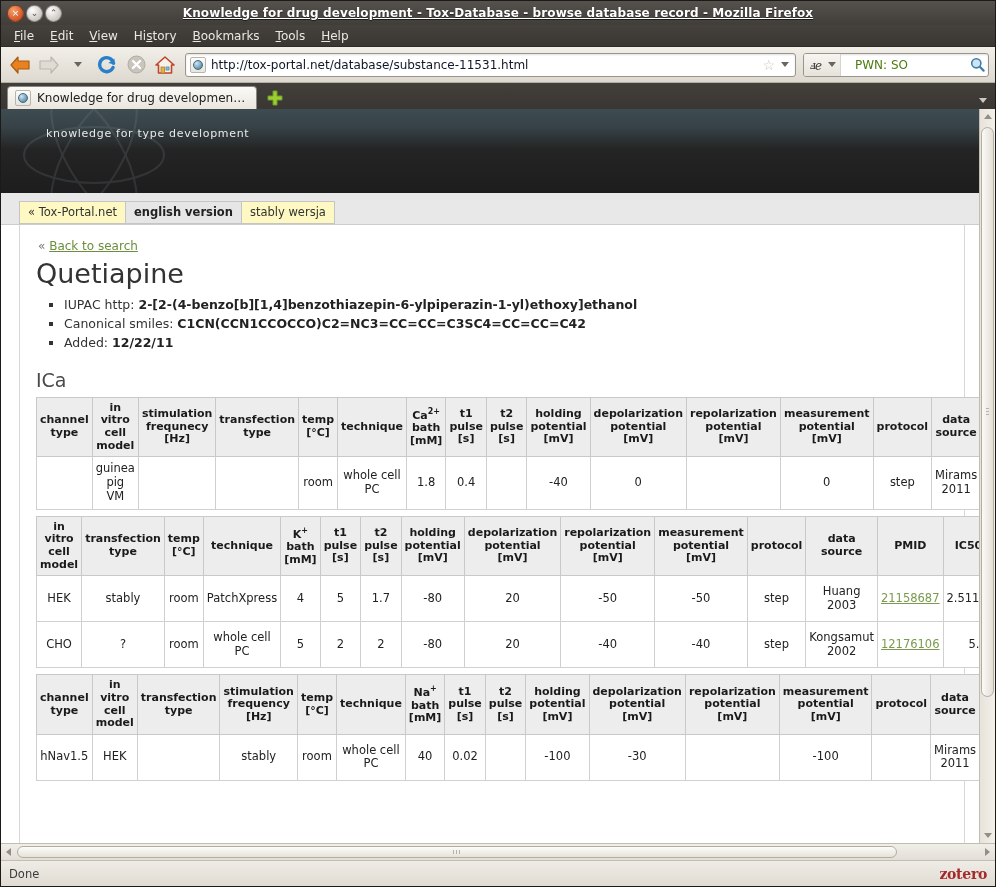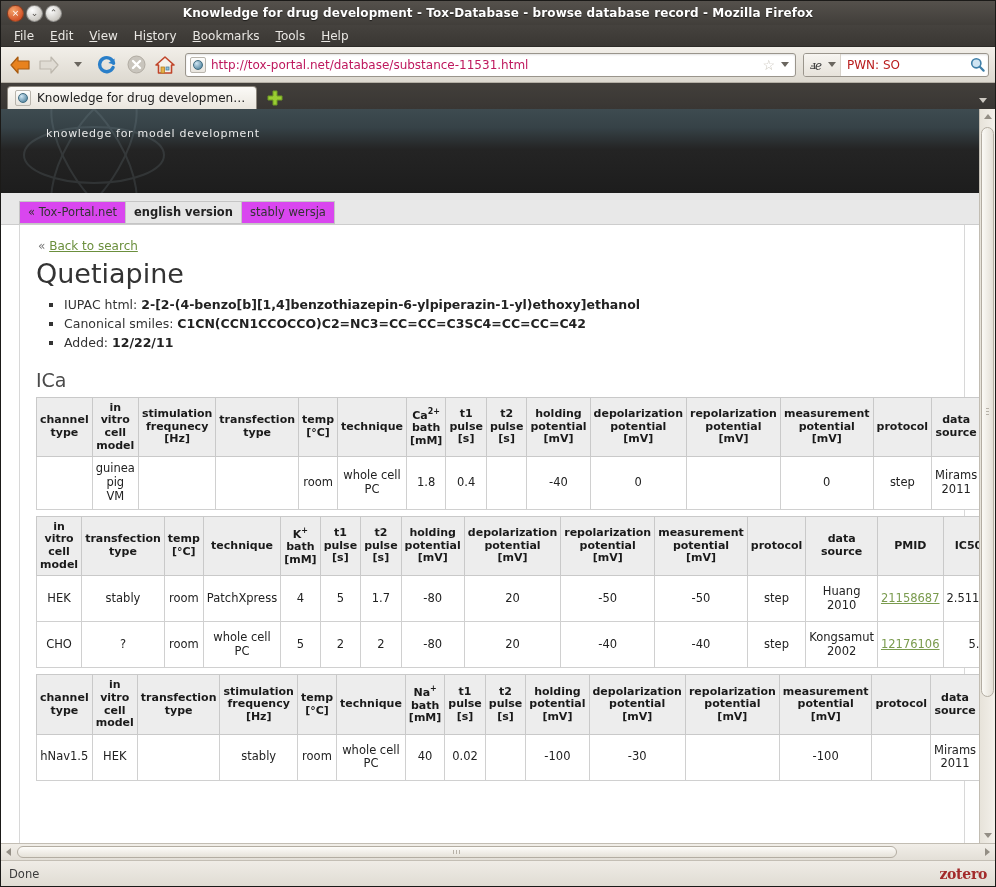--- a/index.html
+++ b/index.html
@@ -38,20 +38,21 @@
   .winbtn.close { background: radial-gradient(circle at 35% 30%, #f4a26a, #d4562a 70%); }
   .winbtn.min   { background: radial-gradient(circle at 35% 30%, #fdfdfd, #c8c5bf 75%); color:#55514c; }
   .winbtn.max   { background: radial-gradient(circle at 35% 30%, #fdfdfd, #c8c5bf 75%); color:#55514c; }
   #window-title {
     position: absolute; left: 0; right: 0;
     text-align: center;
     font-size: 12px; font-weight: bold; color: #ffffff;
     text-shadow: 0 1px 1px rgba(0,0,0,.6);
     pointer-events: none;
     letter-spacing: .1px;
+    text-decoration: underline;
   }
 
   
   #menubar {
     height: 22px; flex: 0 0 22px;
     display: flex; align-items: center;
     background: linear-gradient(to bottom, #45423e 0%, #3a3733 100%);
     padding-left: 5px;
     border-bottom: 1px solid #2d2b28;
   }
@@ -90,21 +91,21 @@
     border: 1px solid #9a958c;
     border-radius: 3px;
     display: flex; align-items: center;
     padding: 0 4px;
     margin: 0 4px;
     box-shadow: inset 0 1px 2px rgba(0,0,0,.12);
     min-width: 0;
   }
   #url-text {
     flex: 1 1 auto;
-    font-size: 12px; color: #be185d;
+    font-size: 12px; color: #0f172a;
     white-space: nowrap; overflow: hidden;
     padding-left: 5px;
   }
   .favicon-sq {
     width: 16px; height: 16px;
     border: 1px solid #b9b5ad; border-radius: 2px;
     background: linear-gradient(to bottom,#fdfdfc,#e8e5de);
     display: flex; align-items: center; justify-content: center;
     flex: 0 0 16px;
   }
@@ -128,22 +129,22 @@
   }
   #search-engine {
     display: flex; align-items: center; gap: 3px;
     padding: 0 4px 0 5px;
     border-right: 1px solid #d7d2ca;
     height: 100%;
     background: linear-gradient(to bottom,#f7f5f1,#e7e3db);
     border-radius: 2px 0 0 2px;
   }
   #search-placeholder {
-    flex: 1 1 auto; font-size: 12px; color: #b91c1c;
-    padding-left: 6px; white-space: nowrap; overflow: hidden;
+    flex: 1 1 auto; font-size: 12px; color: #4d7c0f;
+    padding-left: 14px; white-space: nowrap; overflow: hidden;
   }
 
   
   #tabbar {
     height: 26px; flex: 0 0 26px;
     background: linear-gradient(to bottom, #423f3b 0%, #393633 100%);
     display: flex; align-items: flex-end;
     padding-left: 6px;
     position: relative;
   }
@@ -227,21 +228,21 @@
   #langstrip {
     background: #e8e8e8;
     padding: 8px 0 0 18px;
     border-bottom: 1px solid #cdcdcd;
     height: 32px;
   }
   .langtab {
     display: inline-block;
     font-size: 11.5px; color: #333;
     border: 1px solid #c5c5c5;
-    background: #d946ef;
+    background: #fef9c3;
     padding: 3px 8px 4px 8px;
     margin-right: -1px;
     vertical-align: bottom;
   }
   .langtab.active {
     background: #e6e6e6;
     font-weight: bold;
     color: #222;
   }
 
@@ -490,39 +491,39 @@
 
         <div id="site-header">
           <svg id="atom-deco" width="200" height="120" viewBox="0 0 200 120">
             <g fill="none" stroke="#8fa3ab" stroke-width="2">
               <ellipse cx="85" cy="60" rx="70" ry="28"></ellipse>
               <ellipse cx="85" cy="60" rx="70" ry="28" transform="rotate(60 85 60)"></ellipse>
               <ellipse cx="85" cy="60" rx="70" ry="28" transform="rotate(120 85 60)"></ellipse>
             </g>
           </svg>
           <div id="logo-wrap">
-            <div id="logo-sub">knowledge for model development</div>
+            <div id="logo-sub">knowledge for type development</div>
           </div>
 
         </div>
 
         <div id="langstrip">
           <span class="langtab">« Tox-Portal.net</span><span class="langtab active">english version</span><span class="langtab">stably wersja</span>
         </div>
 
         <div id="content-card">
           <div id="backlink-row">
             <span>«</span>
             <a href="#" id="backlink">Back to search</a>
           </div>
 
           <h1 id="drug-title">Quetiapine</h1>
 
           <ul class="facts" id="facts-list">
-              <li><span>IUPAC html: </span><b>2-[2-(4-benzo[b][1,4]benzothiazepin-6-ylpiperazin-1-yl)ethoxy]ethanol</b></li>
+              <li><span>IUPAC http: </span><b>2-[2-(4-benzo[b][1,4]benzothiazepin-6-ylpiperazin-1-yl)ethoxy]ethanol</b></li>
               <li><span>Canonical smiles: </span><b>C1CN(CCN1CCOCCO)C2=NC3=CC=CC=C3SC4=CC=CC=C42</b></li>
               <li><span>Added: </span><b>12/22/11</b></li>
             </ul>
 
           <div id="tables-host">
               <h3 class="sect">ICa</h3>
               <table class="data">
                 <colgroup>
                   <col style="width: 47px;">
                   <col style="width: 41px;">
@@ -623,21 +624,21 @@
                     <td>room</td>
                     <td>PatchXpress</td>
                     <td>4</td>
                     <td>5</td>
                     <td>1.7</td>
                     <td>-80</td>
                     <td>20</td>
                     <td>-50</td>
                     <td>-50</td>
                     <td>step</td>
-                    <td>Huang 2010</td>
+                    <td>Huang 2003</td>
                     <td><a href="#">21158687</a></td>
                     <td>2.511886432</td>
                   </tr>
                   <tr>
                     <td>CHO</td>
                     <td>?</td>
                     <td>room</td>
                     <td>whole cell PC</td>
                     <td>5</td>
                     <td>2</td>

